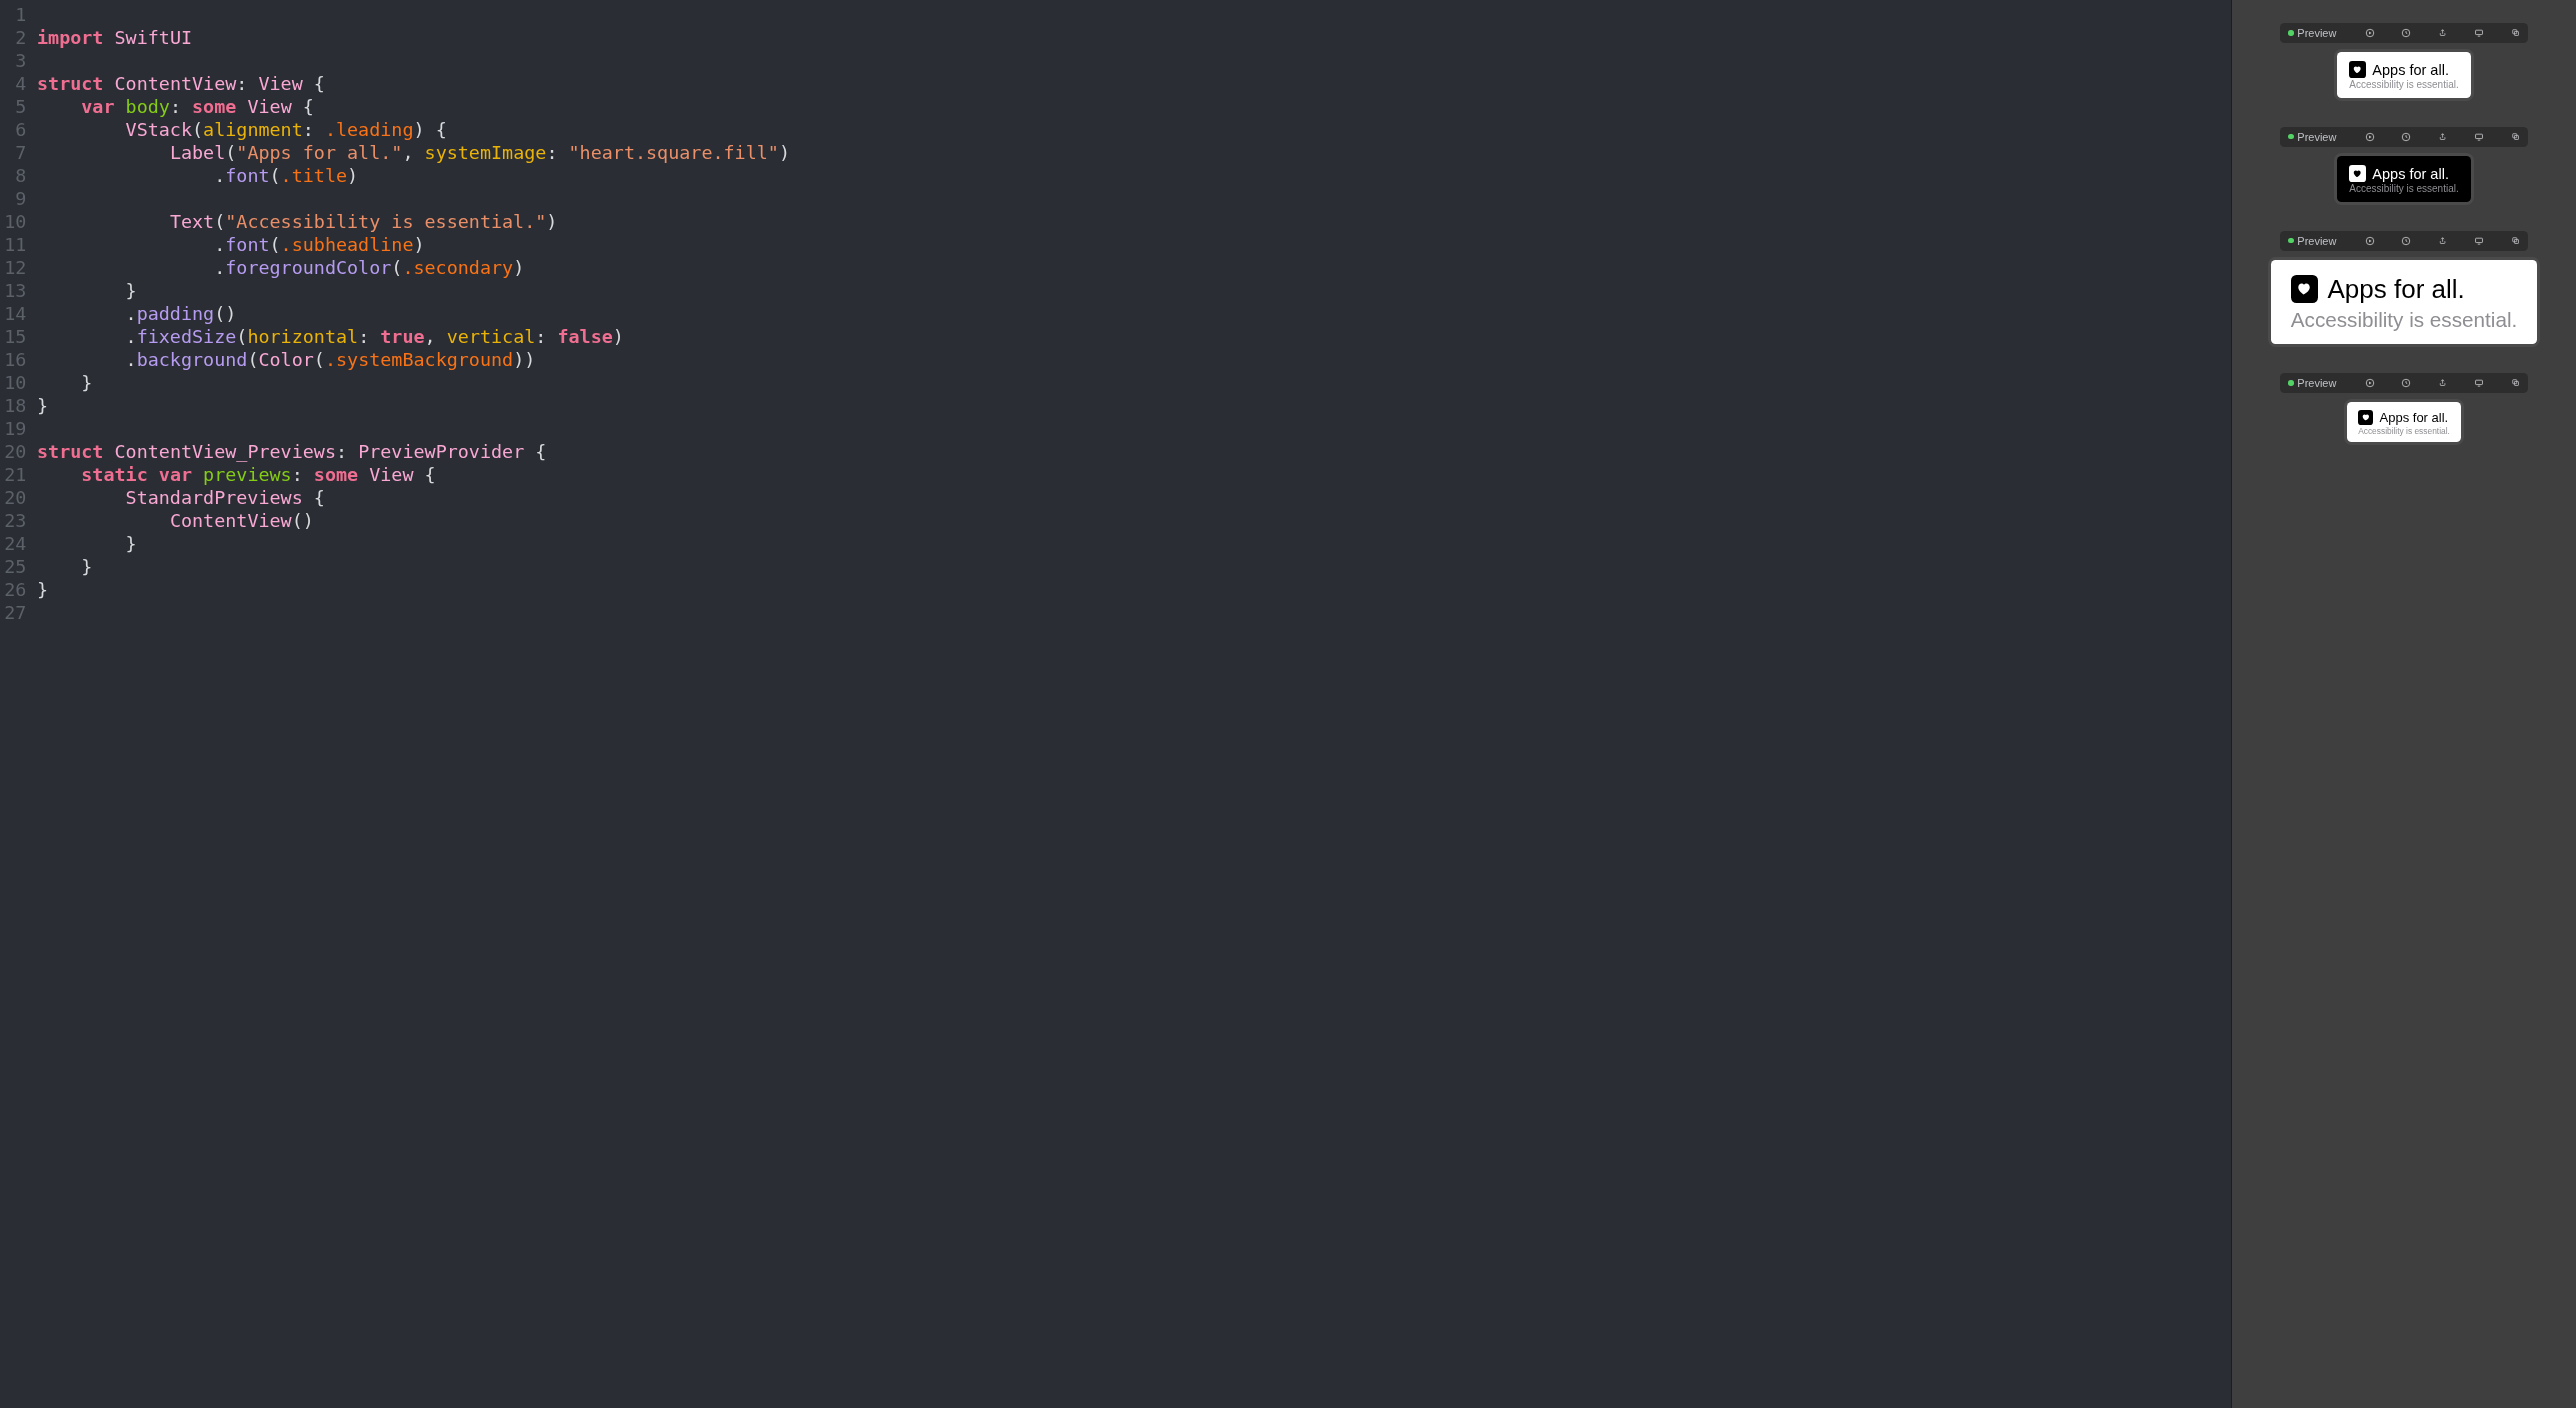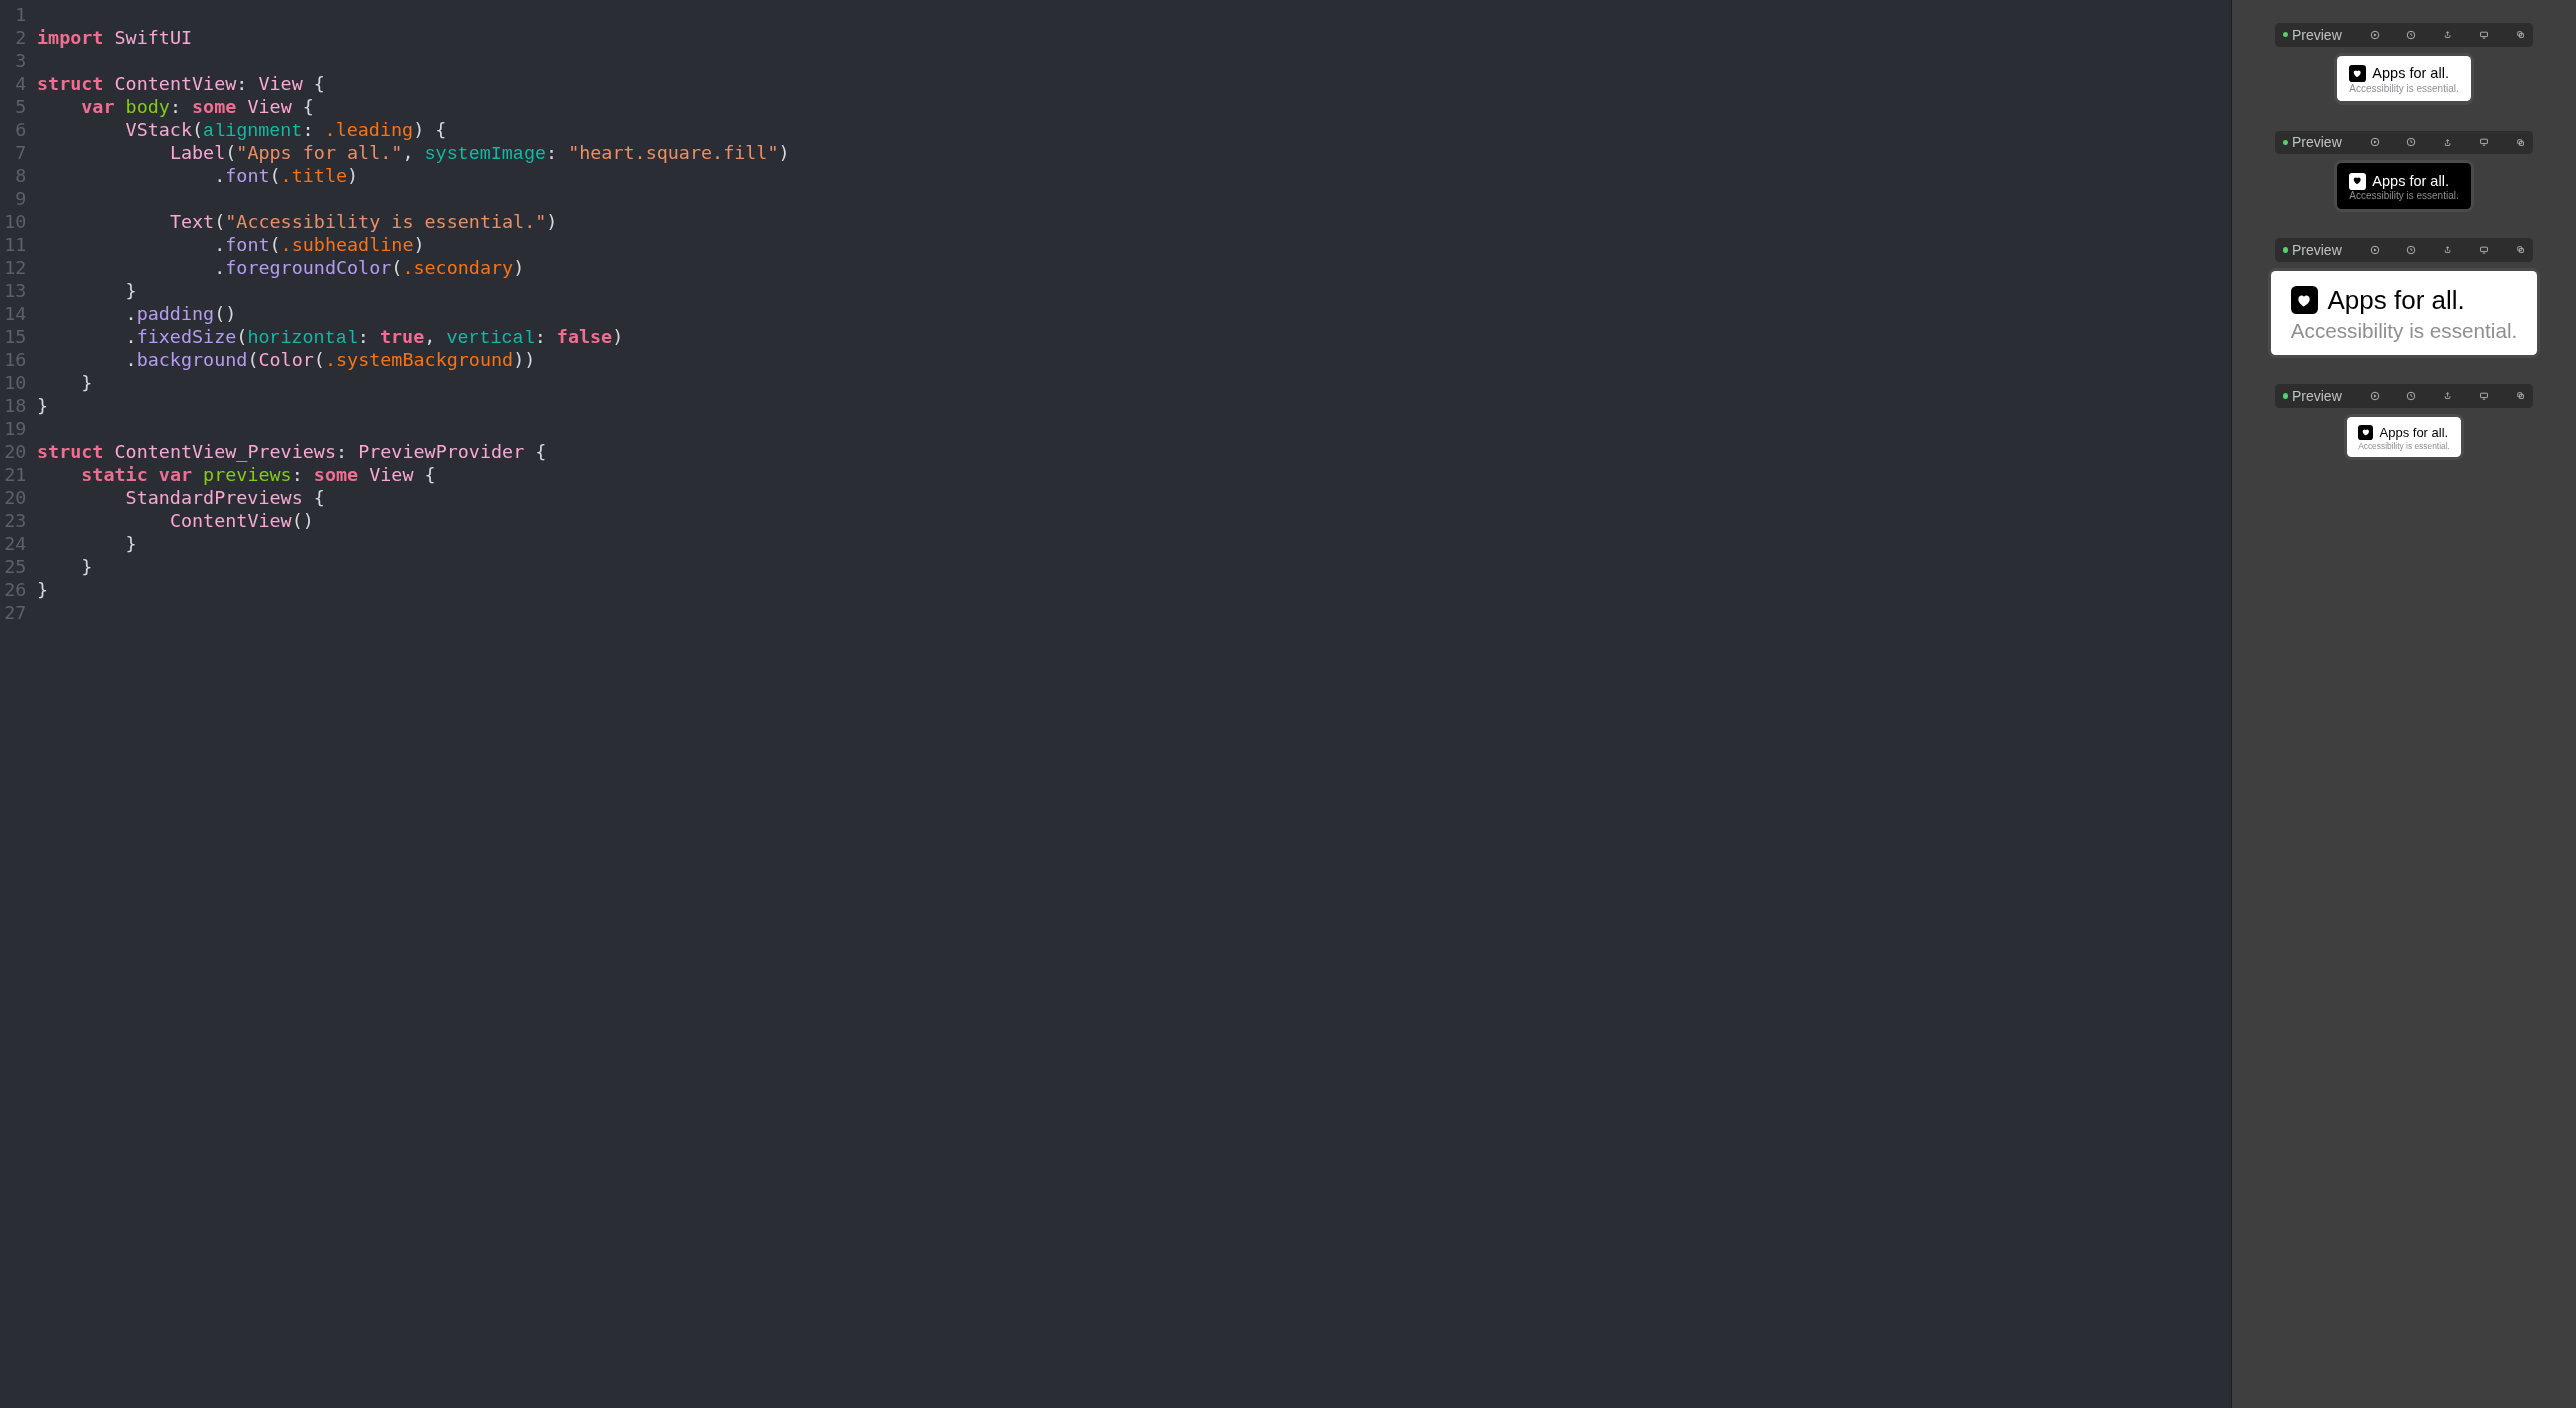--- a/index.html
+++ b/index.html
@@ -33,21 +33,21 @@
     flex: 1 1 auto;
     color: #d7d9dc;
     white-space: pre;
   }
   .code-line { height: 23px; }
 
   .tok-key   { color: #ef6e91; font-weight: 600; }   
   .tok-type  { color: #f9a8d4; }                     
   .tok-prop  { color: #84cc16; }                     
   .tok-func  { color: #b69cf0; }                     
-  .tok-param { color: #14b8a6; font-family: Liberation Mono, monospace; }                     
+  .tok-param { color: #eab308; }                     
   .tok-enum  { color: #f97316; }                     
   .tok-str   { color: #ea8f68; }                     
   .tok-plain { color: #d7d9dc; }
   .tok-pun   { color: #d7d9dc; }
 
   
   .canvas {
     flex: 0 0 345px;
     background: #3f3f3f;
     border-left: 0.8px solid #1b1d21;
@@ -55,26 +55,25 @@
     flex-direction: column;
     align-items: center;
     padding: 23px 7.7px 23px 7.7px;
     gap: 26px;
     overflow-y: auto;
     font-family: -apple-system, "SF Pro Display", "Helvetica Neue", Arial, sans-serif;
   }
   .preview-block { display: flex; flex-direction: column; align-items: center; gap: 6.1px; }
   .toolbar {
     display: flex;
-    align-items: center;
     gap: 18px;
     background: #2d2d2e;
     border-radius: 4.6px;
     padding: 2.3px 3.1px;
-    font-size: 14px;
+    font-size: 11px;
     color: #bfc1c4;
   }
   .tb-chip {
     display: flex;
     align-items: center;
     gap: 3.8px;
     padding: 1.5px 6.1px 1.5px 4.6px;
     border-radius: 3.1px;
   }
   .dot { width: 5.4px; height: 5.4px; border-radius: 50%; background: #53d266; }

